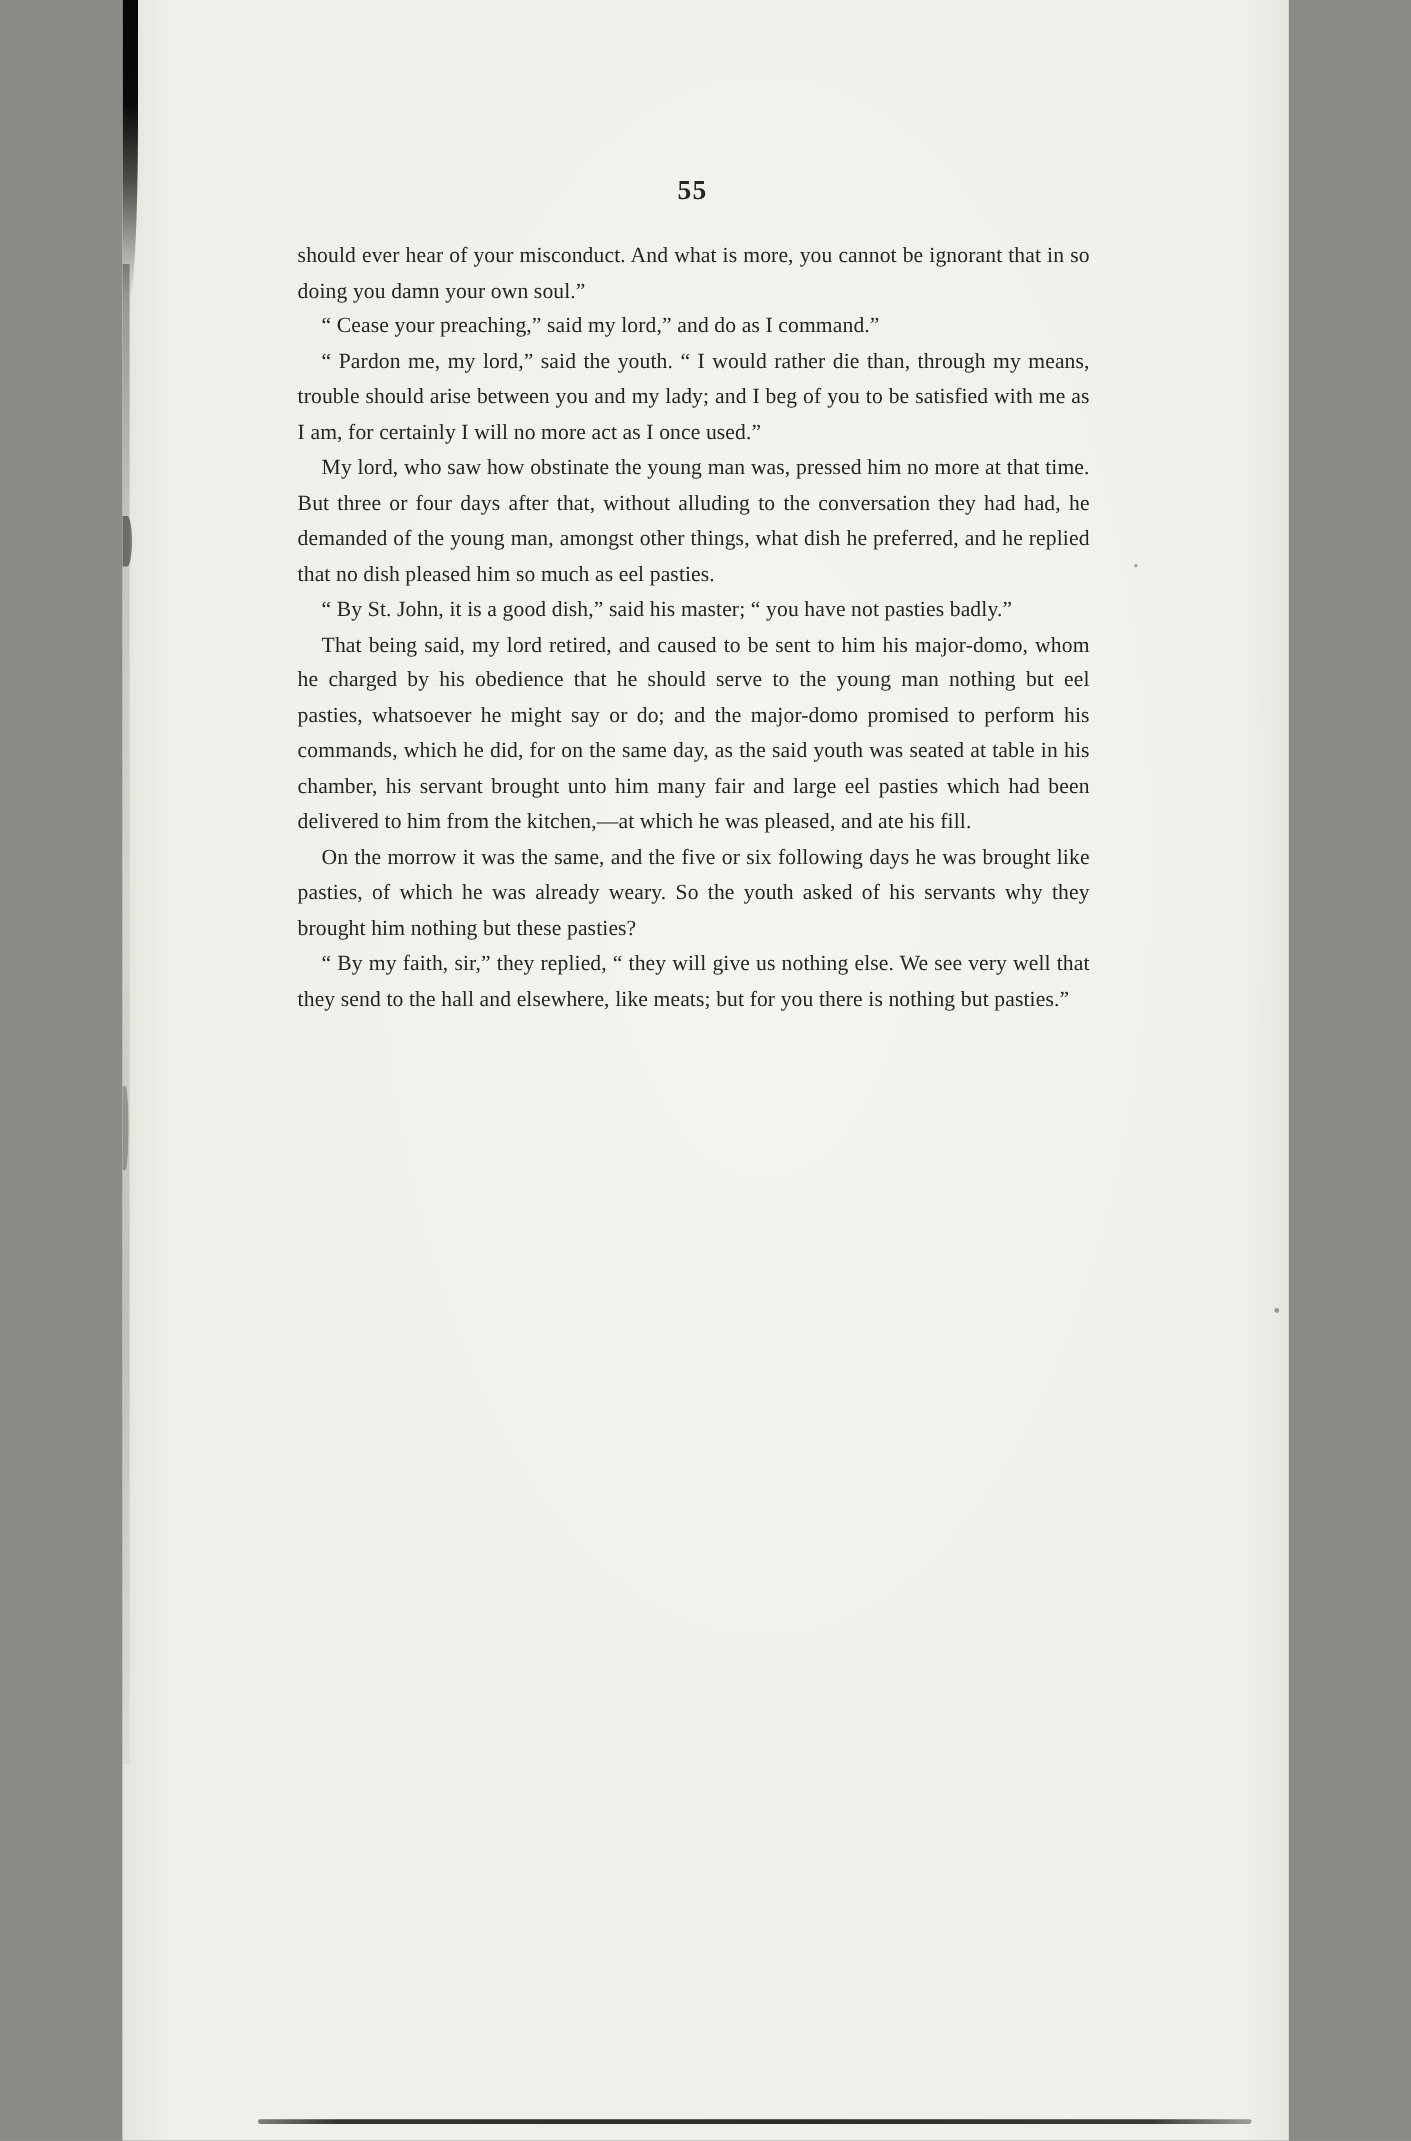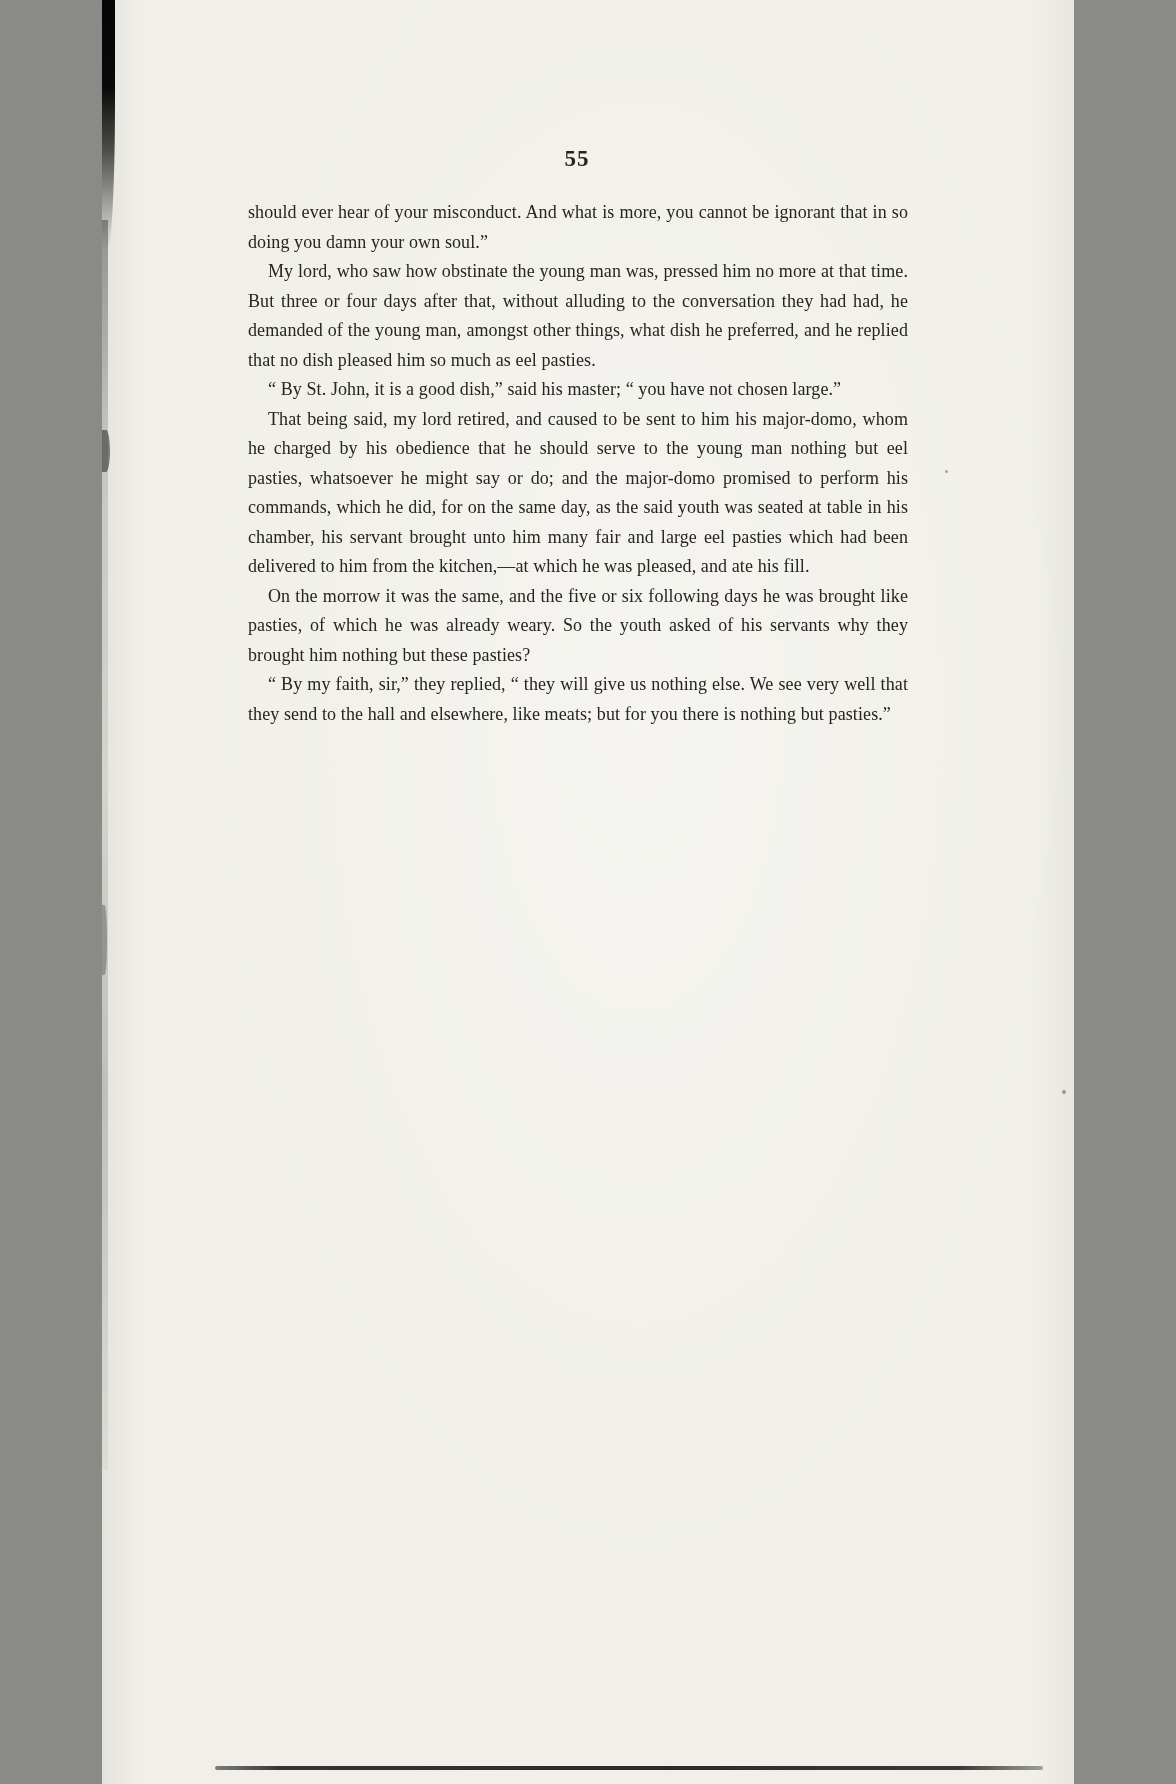--- a/index.html
+++ b/index.html
@@ -100,20 +100,22 @@
   <div class="artifact edge-mark-1"></div>
   <div class="artifact edge-mark-2"></div>
   <div class="artifact bottom-rule"></div>
   <div class="artifact speck-1"></div>
   <div class="artifact speck-2"></div>
 
   <div class="page-number">55</div>
 
   <div class="text-block">
     <p class="no-indent">should ever hear of your misconduct.  And what is more, you cannot be ignorant that in so doing you damn your own soul.”</p>
+    <p>“ Cease your preaching,” said my lord,” and do as I command.”</p>
+    <p>“ Pardon me, my lord,” said the youth.  “ I would rather die than, through my means, trouble should arise between you and my lady; and I beg of you to be satisfied with me as I am, for certainly I will no more act as I once used.”</p>
     <p>My lord, who saw how obstinate the young man was, pressed him no more at that time.  But three or four days after that, without alluding to the conversation they had had, he demanded of the young man, amongst other things, what dish he preferred, and he replied that no dish pleased him so much as eel pasties.</p>
-    <p>“ By St. John, it is a good dish,” said his master; “ you have not chosen large.”</p>
+    <p>“ By St. John, it is a good dish,” said his master; “ you have not pasties badly.”</p>
     <p>That being said, my lord retired, and caused to be sent to him his major-domo, whom he charged by his obedience that he should serve to the young man nothing but eel pasties, whatsoever he might say or do; and the major-domo promised to perform his commands, which he did, for on the same day, as the said youth was seated at table in his chamber, his servant brought unto him many fair and large eel pasties which had been delivered to him from the kitchen,—at which he was pleased, and ate his fill.</p>
     <p>On the morrow it was the same, and the five or six following days he was brought like pasties, of which he was already weary.  So the youth asked of his servants why they brought him nothing but these pasties?</p>
     <p>“ By my faith, sir,” they replied,  “ they will give us nothing else.  We see very well that they send to the hall and elsewhere, like meats; but for you there is nothing but pasties.”</p>
   </div>
 
 </div>
 
 </body></html>

